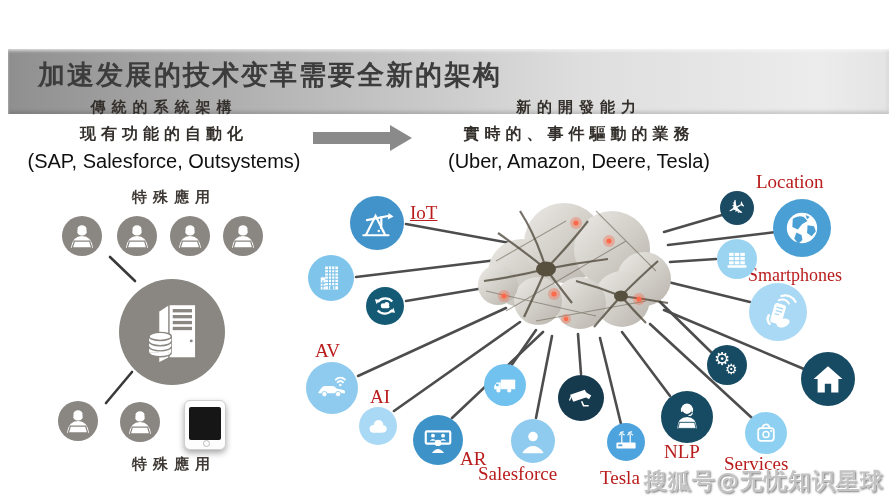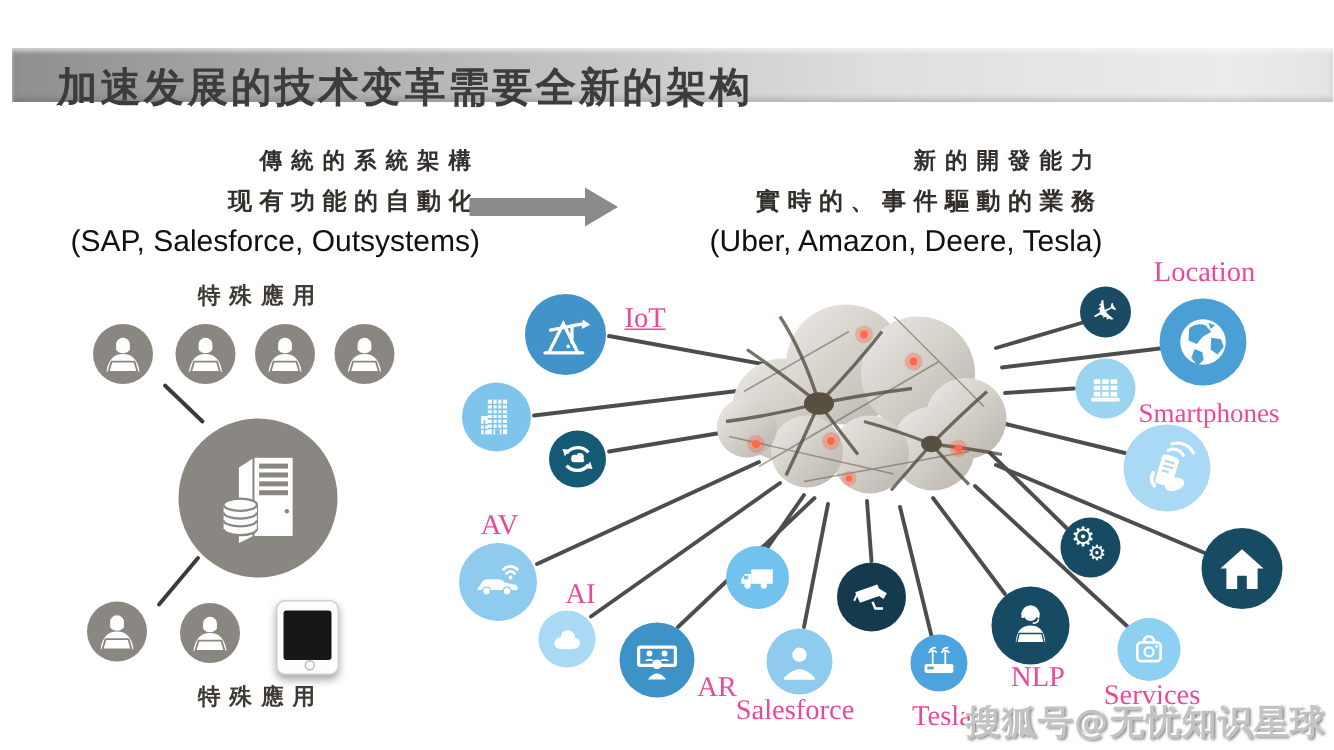--- a/index.html
+++ b/index.html
@@ -1,42 +1,42 @@
 <!DOCTYPE html>
 <html><head>
 <meta charset="utf-8">
 <style>
   html,body{margin:0;padding:0;background:#fff;}
   .stage{position:relative;width:889px;height:500px;background:#fff;overflow:hidden;
          font-family:"Liberation Sans",sans-serif;}
   
-  .title-bar{position:absolute;left:8px;top:32px;right:0;height:36px;
+  .title-bar{position:absolute;left:8px;top:49px;right:0;height:65px;
     background:linear-gradient(to right,#8f8f8f,#b5b5b5 30%,#dedede 65%,#ececec 92%,#e4e4e4);
     box-shadow:inset 0 2px 3px rgba(255,255,255,.65), inset 0 -2px 4px rgba(0,0,0,.18);}
   .title-text{position:absolute;left:30px;top:0;line-height:52px;font-size:27px;font-weight:700;
     color:#3c3c3c;letter-spacing:2px;font-family:"Liberation Sans",sans-serif;}
   
-  .txt-col{position:absolute;text-align:right;}
+  .txt-col{position:absolute;text-align:center;}
   .cjk-serif{font-family:"DejaVu Serif","Liberation Serif",serif;color:#33302c;font-weight:600;}
   .hline1{font-size:15px;letter-spacing:6px;margin:0 0 7px 0;}
   .hline2{font-size:16px;letter-spacing:5px;margin:0 0 5px 0;}
   .examples{font-size:20px;color:#101010;letter-spacing:0;font-family:"Liberation Sans",sans-serif;font-weight:400;}
   .legacy-col{left:8px;top:98px;width:312px;}
   .modern-col{left:423px;top:98px;width:312px;}
   
   .h-arrow{position:absolute;left:312px;top:122px;}
   
   .abs{position:absolute;}
   .cjk-label{position:absolute;font-family:"DejaVu Serif","Liberation Serif",serif;
     font-size:15px;letter-spacing:6px;color:#3f3a35;font-weight:600;text-align:center;}
   
   .node{position:absolute;border-radius:50%;display:flex;align-items:center;justify-content:center;}
   .node svg{display:block;}
-  .nlabel{position:absolute;font-family:"Liberation Serif",serif;font-size:19px;color:#ec4899;
-    text-align:center;white-space:nowrap;}
+  .nlabel{position:absolute;font-family:"Liberation Serif",serif;font-size:19px;color:#b91c1c;
+    text-align:left;white-space:nowrap;}
   .lines-layer{position:absolute;left:0;top:0;pointer-events:none;}
   
   .phone{position:absolute;left:184px;top:400px;width:40px;height:48px;background:#fdfdfd;
     border:1px solid #cfcfcf;border-radius:6px;box-shadow:0 3px 6px rgba(0,0,0,.35);}
   .phone .screen{position:absolute;left:4px;top:6px;right:4px;bottom:9px;background:#161616;border-radius:2px;}
   .phone .home{position:absolute;left:50%;bottom:2px;width:5px;height:5px;margin-left:-2.5px;
     border:1px solid #bbb;border-radius:50%;}
   
   .gear-g{position:absolute;color:#fff;font-family:"DejaVu Sans",sans-serif;line-height:1;}
   .plane-g{color:#fff;font-family:"DejaVu Sans",sans-serif;font-size:21px;line-height:1;

